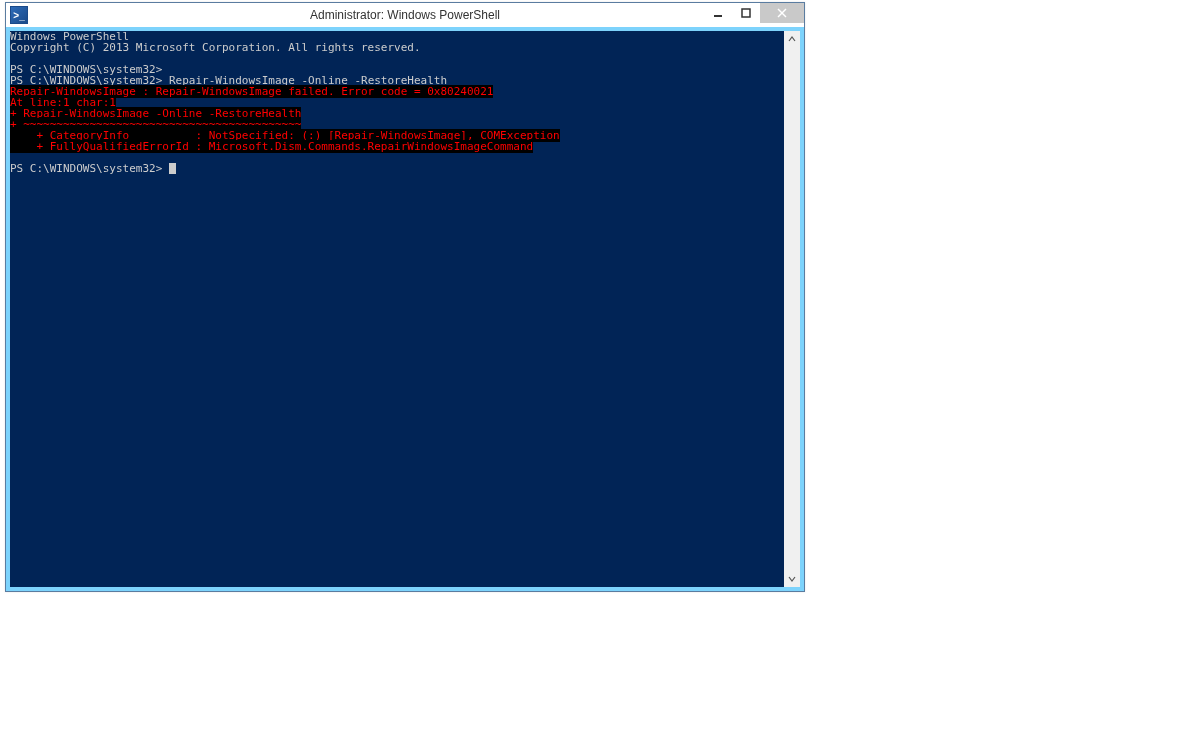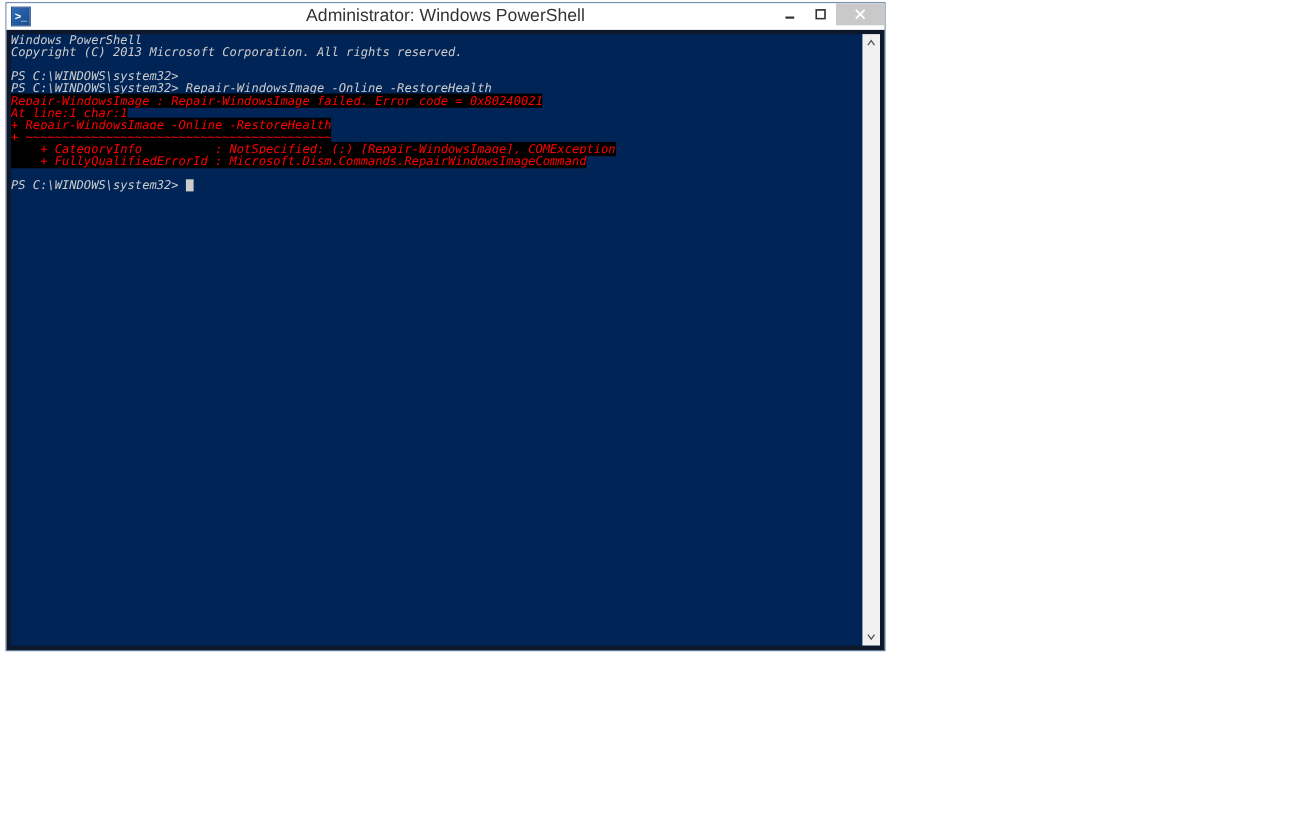--- a/index.html
+++ b/index.html
@@ -36,21 +36,21 @@
       align-items: center;
       justify-content: center;
       color: #fff;
       font-size: 10px;
       font-weight: bold;
     }
     .titlebar-title {
       position: absolute;
       left: 0; right: 0;
       text-align: center;
-      font-size: 16px;
+      font-size: 12px;
       color: #333;
       pointer-events: none;
     }
     .window-controls {
       margin-left: auto;
       display: flex;
       height: 100%;
     }
     .ctrl {
       width: 28px;
@@ -62,23 +62,22 @@
       color: #333;
       cursor: pointer;
     }
     .ctrl.close {
       width: 44px;
       background: #c9c9c9;
       color: #fff;
     }
     .ctrl svg { display: block; }
     .console-wrap {
-      background: #0f172a;
+      background: #7dd3fc;
       padding: 4px;
-      font-style: italic;
     }
     .console {
       background: #012456;
       height: 556px;
       position: relative;
       overflow: hidden;
     }
     .console-content {
       font-family: "Lucida Console", Consolas, monospace;
       font-size: 11px;

